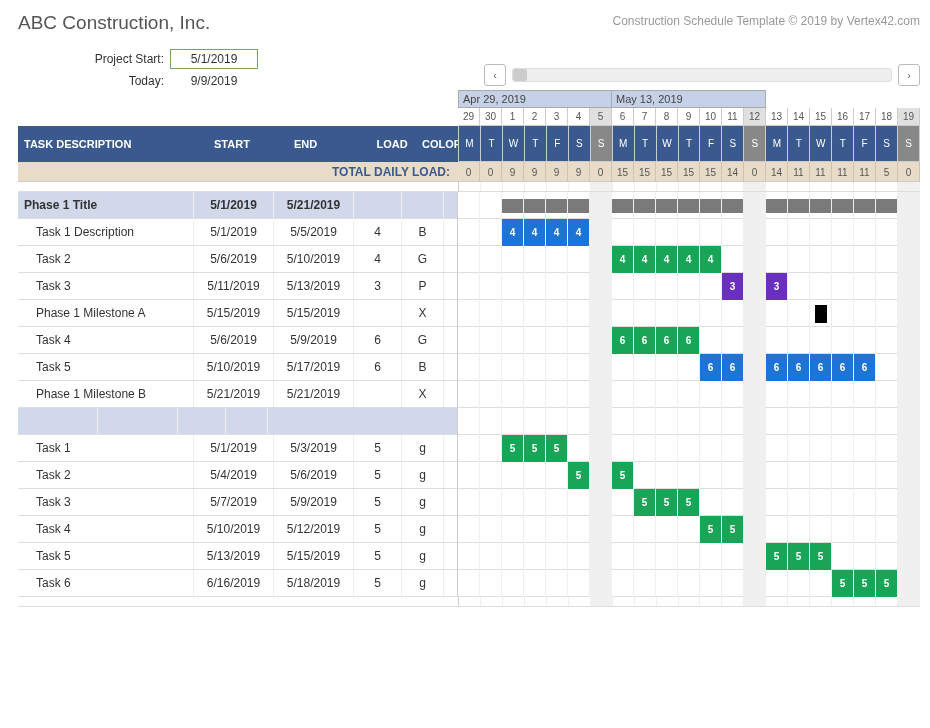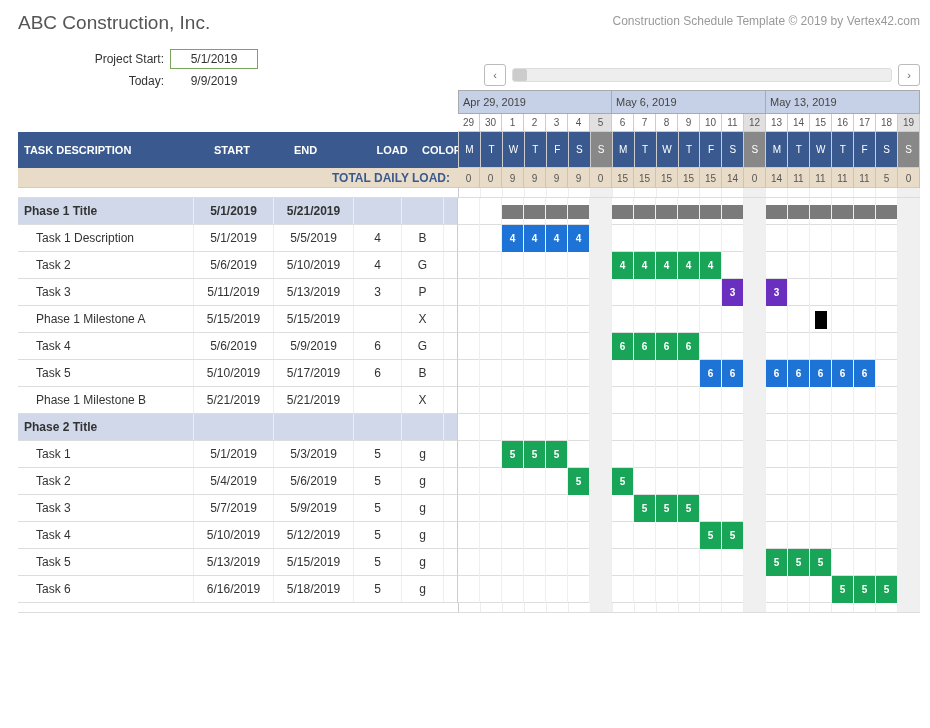--- a/index.html
+++ b/index.html
@@ -14,21 +14,21 @@
 .meta-lbl{width:112px;text-align:right;padding-right:6px;font-size:12px;color:#333}
 .meta-val{width:88px;height:20px;border:1px solid #7aa65c;display:flex;align-items:center;justify-content:center;font-size:12px}
 .meta-val.nb{border:none}
 .scroll{display:flex;align-items:center;justify-content:flex-end;gap:6px;margin:16px 0 4px}
 .sbtn{width:22px;height:22px;border:1px solid #bbb;border-radius:3px;display:flex;align-items:center;justify-content:center;color:#666;cursor:pointer;background:#fff}
 .sbar{flex:0 0 380px;height:14px;background:#eee;border:1px solid #ddd;border-radius:3px;position:relative}
 .sthumb{position:absolute;left:0;top:0;width:14px;height:12px;background:#ccc;border-radius:2px}
 .grid{display:flex}
 .left{flex:0 0 440px}
 .right{flex:1;overflow:hidden;border-left:1px solid #ccc}
-.wk-row{display:flex;height:24px}
+.wk-row{display:flex;height:18px}
 .wk{border:1px solid #aaa;border-left:none;background:#c6d0e6;font-size:11px;color:#444;padding-left:4px;display:flex;align-items:center}
 .wk:first-child{border-left:1px solid #aaa}
 .days{display:flex}
 .dc{width:22px;height:18px;border-right:1px solid #ccc;border-bottom:1px solid #ccc;display:flex;align-items:center;justify-content:center;font-size:10px;color:#555}
 .dc.sun{background:#e0e0e0}
 .dow{background:#3a5a8f;color:#fff;font-weight:400}
 .dow.sun{background:#888}
 .colhdr{display:flex;height:36px;background:#3a5a8f;color:#fff;font-size:11px;font-weight:700;align-items:center}
 .ch{padding:4px 6px}
 .ch1{width:190px}.ch2{width:80px}.ch3{width:80px}.ch4{width:48px;text-align:center}.ch5{width:42px;text-align:center}
@@ -81,21 +81,20 @@
           </div>
         <div class="sbar">
             <div class="sthumb"></div>
           </div>
         <div class="sbtn">
             <span>›</span>
           </div>
       </div>
       <div class="wk-row" id="wkrow">
           <div class="wk" style="width: 154px;">Apr 29, 2019</div>
-          <div class="wk" style="width: 154px;">May 6, 2019</div>
           <div class="wk" style="width: 154px;">May 13, 2019</div>
         </div>
       <div class="days" id="dnum">
           <div class="dc">29</div>
           <div class="dc">30</div>
           <div class="dc">1</div>
           <div class="dc">2</div>
           <div class="dc">3</div>
           <div class="dc">4</div>
           <div class="dc sun">5</div>
@@ -494,21 +493,20 @@
           <div class="gc"></div>
           <div class="gc"></div>
           <div class="gc"></div>
           <div class="gc"></div>
           <div class="gc"></div>
           <div class="gc sun"></div>
         </div>
       </div>
       <div class="grid">
         <div class="trow phase" style="width: 440px;">
-          <div class="tc tc1">Phase 2 Title</div>
           <div class="tc tc2"></div>
           <div class="tc tc3"></div>
           <div class="tc tc4"></div>
           <div class="tc tc5"></div>
         </div>
         <div class="trow" style="flex: 1 1 0%; border-left: 1px solid rgb(204, 204, 204);">
           <div class="gc"></div>
           <div class="gc"></div>
           <div class="gc"></div>
           <div class="gc"></div>

